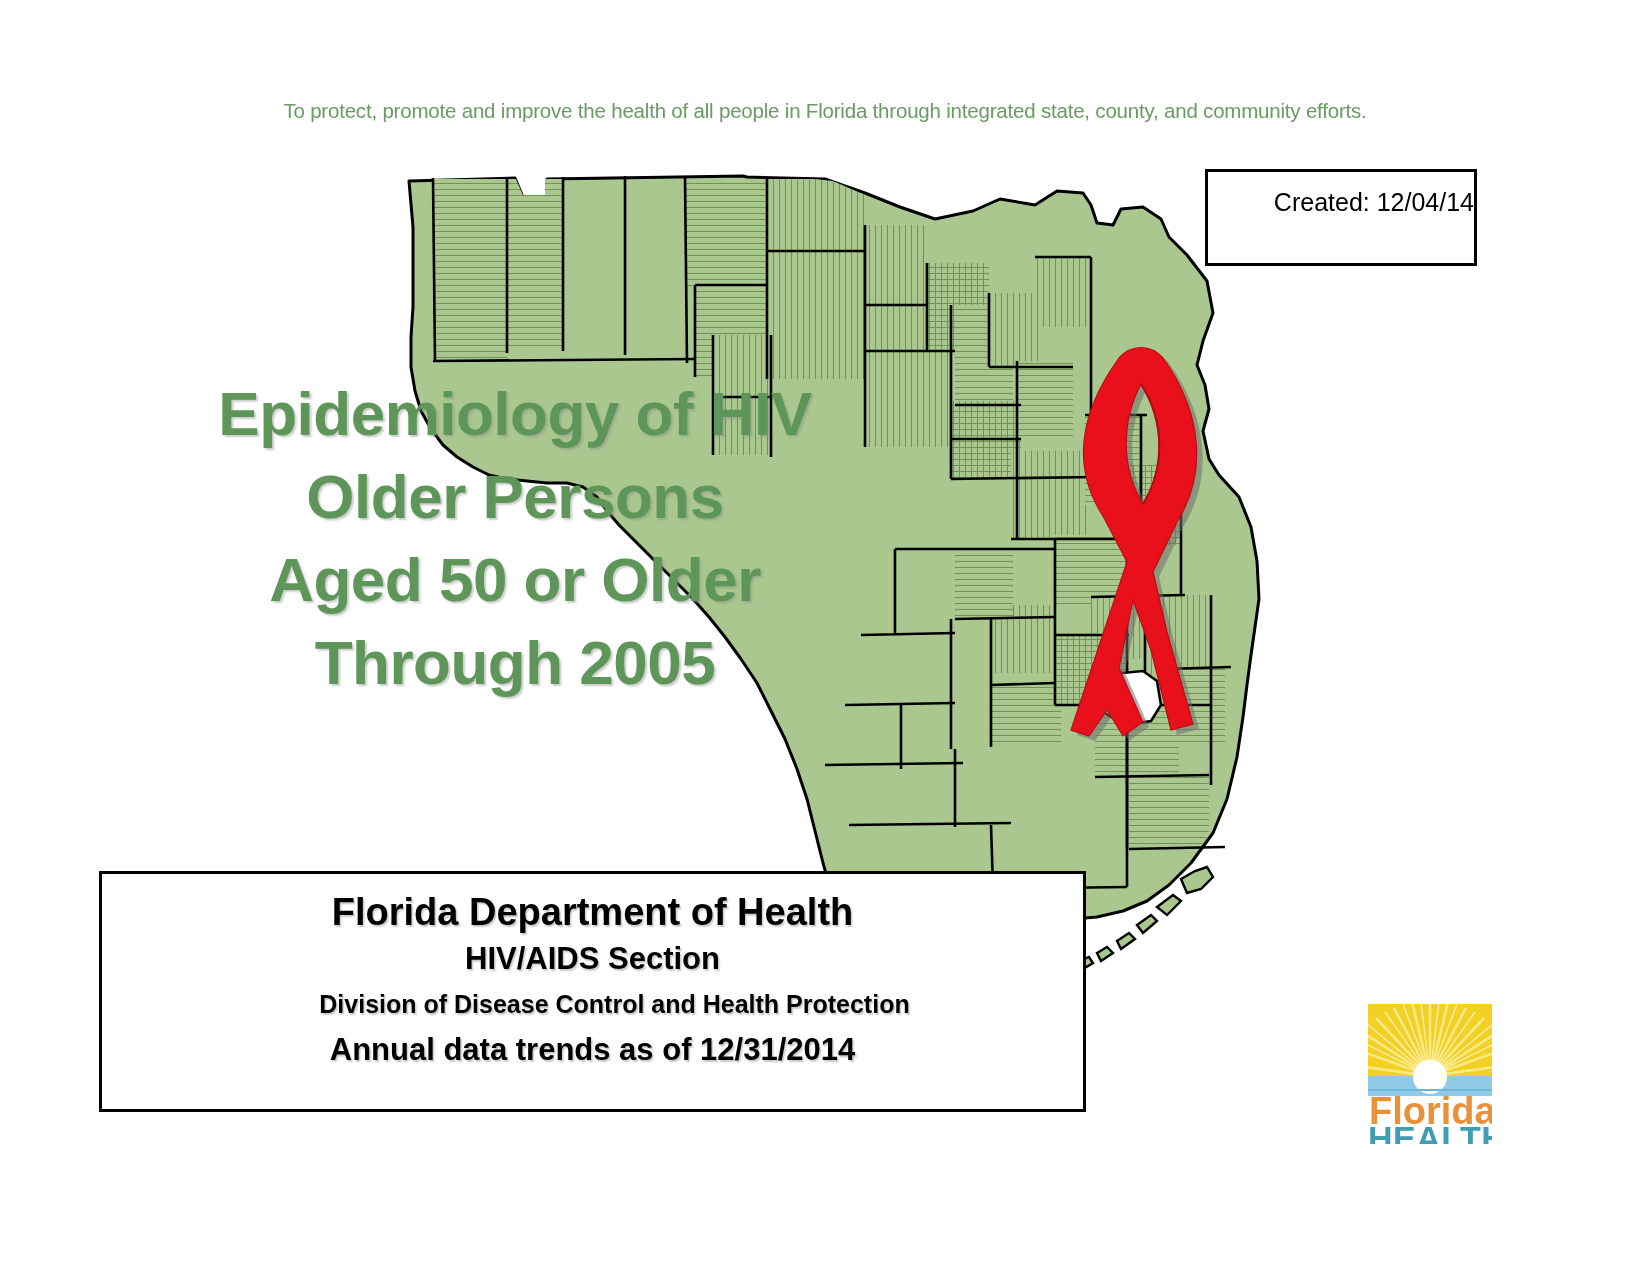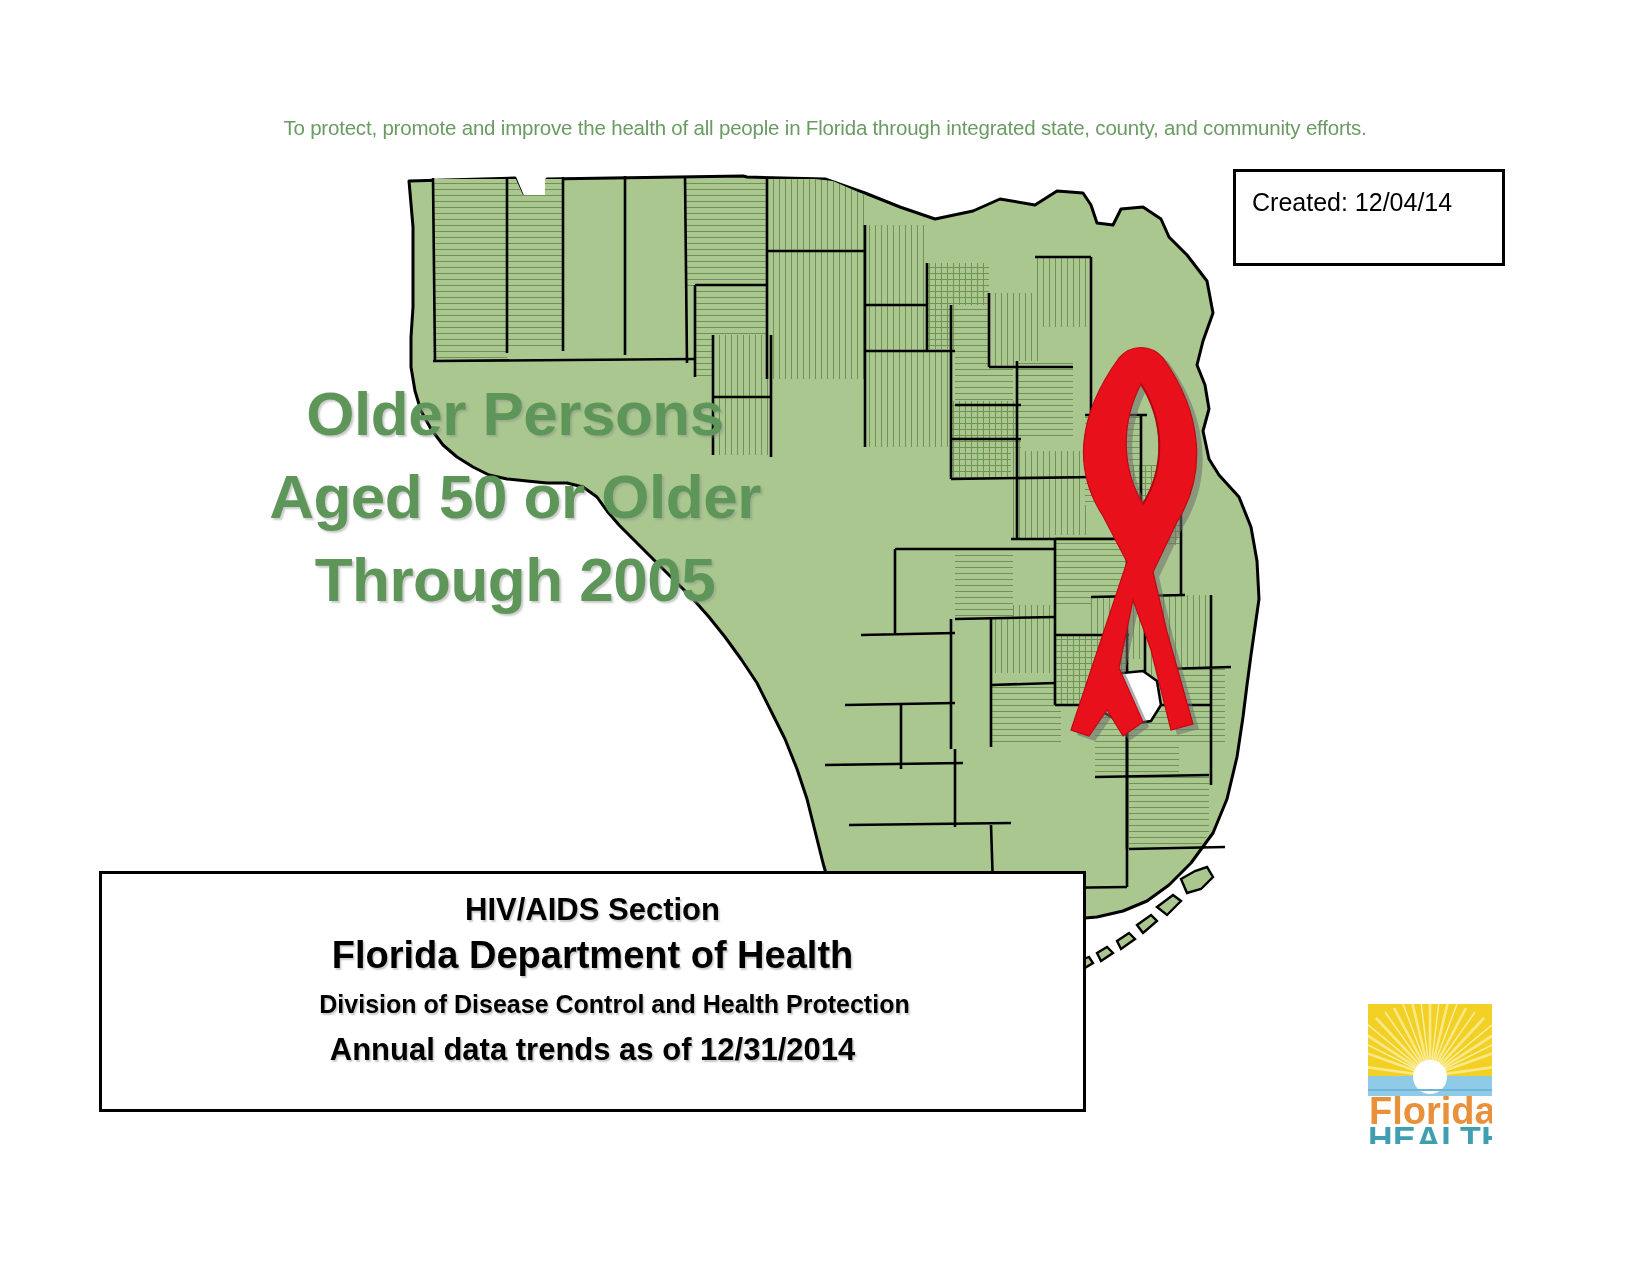--- a/index.html
+++ b/index.html
@@ -12,42 +12,43 @@
     height: 1275px;
     position: relative;
     overflow: hidden;
     font-family: "Liberation Sans", sans-serif;
   }
 
   
   #tagline {
     position: absolute;
     left: 0;
-    top: 116px;
+    top: 99px;
     width: 1650px;
     text-align: center;
     font-family: "Liberation Sans", sans-serif;
     font-size: 20.5px;
     font-weight: 400;
     color: #6a9b63;
     letter-spacing: -0.2px;
     white-space: nowrap;
   }
 
   
   #date-box {
     position: absolute;
-    left: 1233px;
+    left: 1205px;
     top: 169px;
     width: 272px;
     height: 97px;
     border: 3px solid #000000;
     background: #ffffff;
     box-sizing: border-box;
     padding: 9px 0 0 16px;
+    text-align: right;
   }
   #date-box .date-line {
     font-size: 25px;
     color: #000000;
     line-height: 43px;
     white-space: nowrap;
     font-family: "Liberation Sans", sans-serif;
   }
 
   
@@ -272,28 +273,29 @@
                L56,386 L76,372 L52,318 L66,250 L84,300 L104,380 L126,374
                L100,282 L86,222 L110,172 C140,124 136,64 96,8
                C84,-6 64,-6 52,8 Z
                M74,34 C98,72 98,118 76,154 C54,118 54,72 74,34 Z" fill="#e8101b" stroke="#c00a12" stroke-width="1.2"></path>
       <path d="M74,34 C98,72 98,118 76,154" fill="none" stroke="#b00a10" stroke-width="2"></path>
     </g>
   </svg>
 </div>
 
 <div id="title">
+  <span class="tline">Epidemiology of HIV</span>
   <span class="tline">Older Persons</span>
   <span class="tline">Aged 50 or Older</span>
   <span class="tline">Through 2005</span>
 </div>
 
 <div id="info-box">
+  <span class="il l1">Florida Department of Health</span>
   <span class="il l2">HIV/AIDS Section</span>
-  <span class="il l1">Florida Department of Health</span>
   <span class="il l3">Division of Disease Control and Health Protection</span>
   <span class="il l4">Annual data trends as of 12/31/2014</span>
 </div>
 
 <div id="logo">
   <svg width="124" height="140" viewBox="0 0 124 140" xmlns="http://www.w3.org/2000/svg">
     <defs>
       <clipPath id="sunClip">
           <rect x="0" y="0" width="124" height="72"></rect>
         </clipPath>

